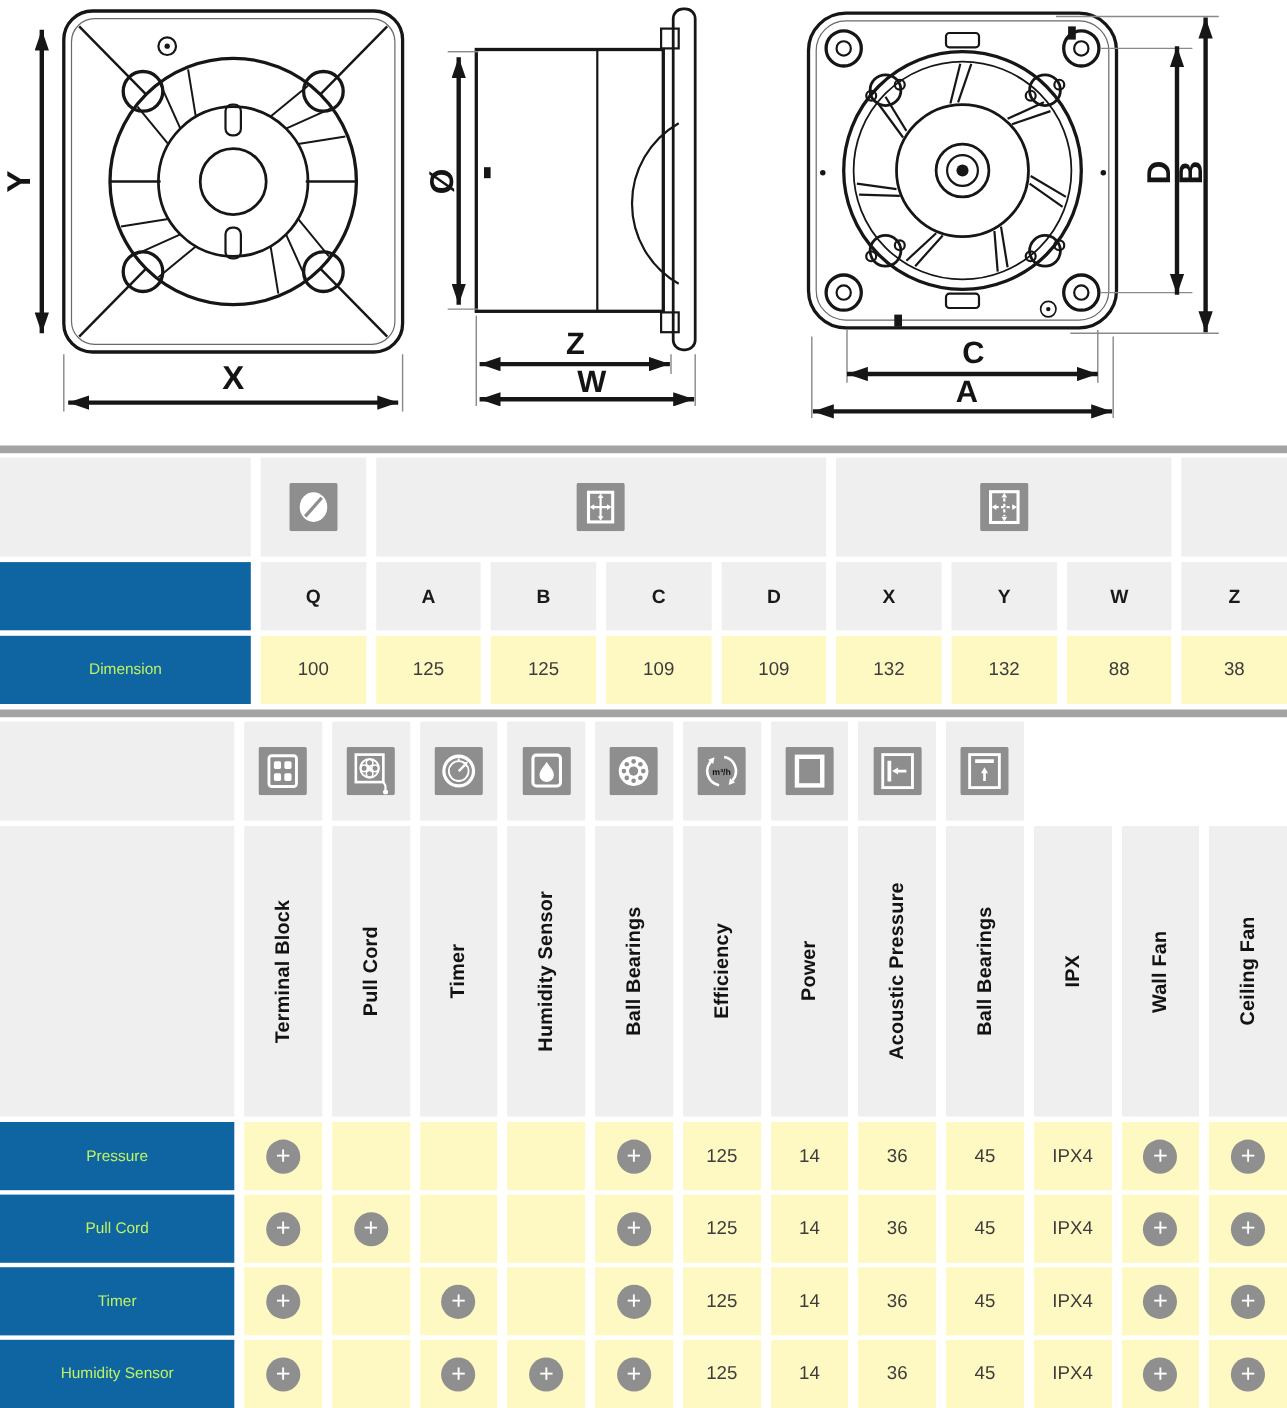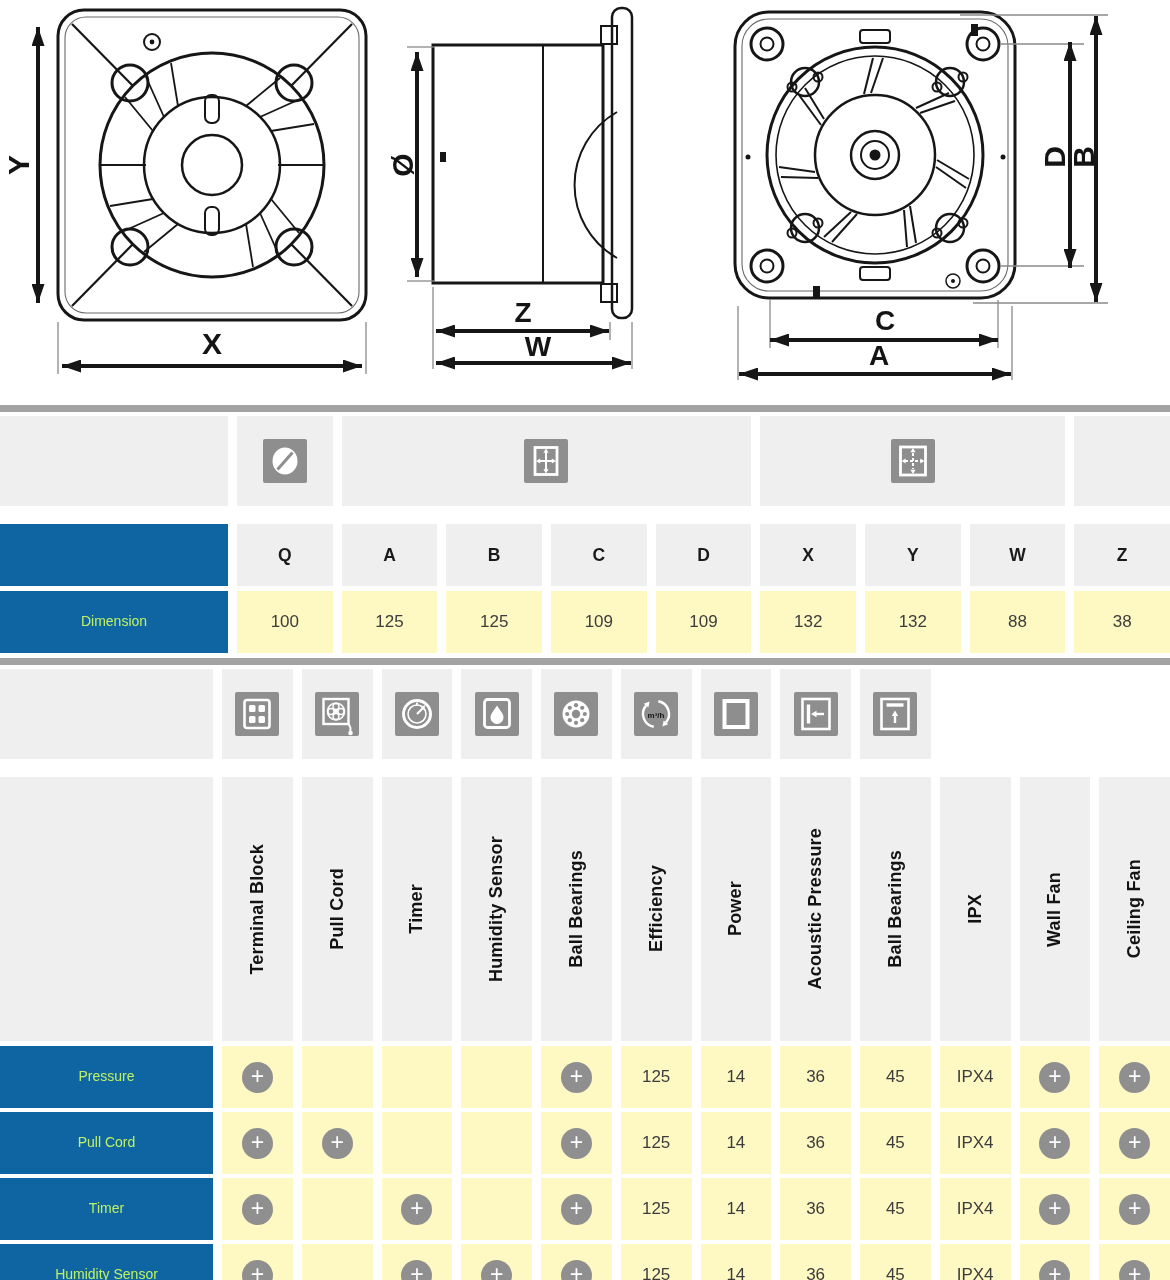--- a/index.html
+++ b/index.html
@@ -4,21 +4,21 @@
 <style>
   html,body{margin:0;padding:0;background:#fff}
   body{width:1170px;font-family:"Liberation Sans",sans-serif;-webkit-font-smoothing:antialiased}
   .diagrams{display:flex;width:1170px;height:405px;align-items:flex-start;background:#fff}
   svg{display:block}
   svg text{font-family:"Liberation Sans",sans-serif;font-weight:bold;fill:#141414}
   .section-bar{height:7px;background:#a3a3a3;margin-bottom:4px}
   .t-row{display:grid;column-gap:9px}
   .dim-cols{grid-template-columns:228px repeat(9,1fr)}
   .feat-cols{grid-template-columns:213px repeat(12,1fr)}
-  .row-icons{height:90px;margin-bottom:18px}
+  .row-icons{height:90px;margin-bottom:5px}
   .row-std{height:62px;margin-bottom:5px}
   .row-labels{height:264px;margin-bottom:5px}
   .row-data{height:62px;margin-bottom:4px}
   .row-data:last-child{margin-bottom:0}
   .cell{display:flex;align-items:center;justify-content:center;min-width:0}
   .gray{background:#efefef}
   .light{background:#fef9c3}
   .blue{background:#0f65a1}
   .rowlab{color:#bef264;font-weight:normal;font-size:14px;text-align:center;line-height:1.12;padding:0 26px}
   .head{font-weight:bold;font-size:17.5px;color:#1a1a1a}

